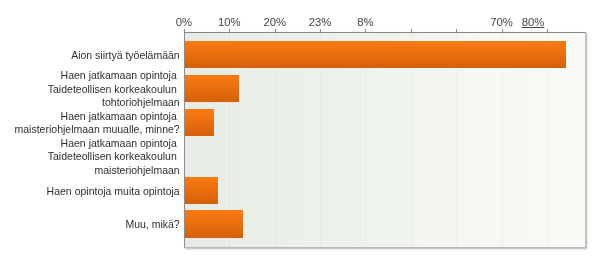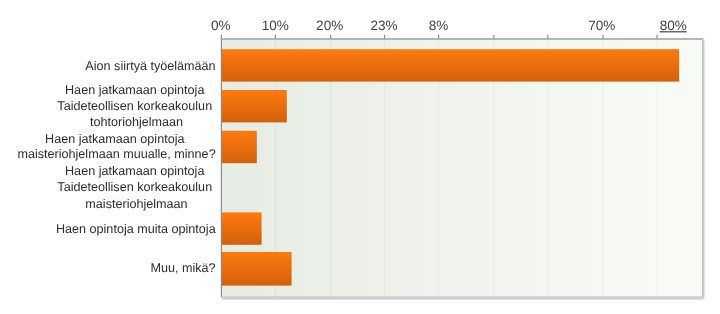--- a/index.html
+++ b/index.html
@@ -25,21 +25,21 @@
                 color:#454545;text-align:center;white-space:nowrap;}
 
   #bars{position:absolute;left:0;top:0;width:600px;height:262px;}
   .bar{position:absolute;
        background:linear-gradient(to bottom,#fd7a10 0%,#d4600a 100%);}
 
   #category-labels{position:absolute;left:0;top:0;width:600px;height:262px;}
   .category-label{position:absolute;text-align:right;width:260px;
                   font-size:10.5px;line-height:13.35px;color:#2e2e2e;
                   white-space:nowrap;}
-  .category-label-lines{display:inline-block;text-align:center;}
+  .category-label-lines{display:inline-block;text-align:right;}
   .category-label-line{white-space:pre;}
 </style>
 </head>
 <body>
 
 <div id="chart">
   <div id="plot-area">
       <div class="gridline" style="left: 44.362px;"></div>
       <div class="gridline" style="left: 89.724px;"></div>
       <div class="gridline" style="left: 135.086px;"></div>
@@ -65,21 +65,21 @@
       <div class="x-tick-label" style="left: 234.724px;">20%</div>
       <div class="x-tick" style="left: 320.086px;"></div>
       <div class="x-tick-label" style="left: 280.086px;">23%</div>
       <div class="x-tick" style="left: 365.448px;"></div>
       <div class="x-tick-label" style="left: 325.448px;">8%</div>
       <div class="x-tick" style="left: 410.81px;"></div>
       <div class="x-tick" style="left: 456.172px;"></div>
       <div class="x-tick" style="left: 501.534px;"></div>
       <div class="x-tick-label" style="left: 461.534px;">70%</div>
       <div class="x-tick" style="left: 546.896px;"></div>
-      <div class="x-tick-label" style="left: 521px; text-decoration: underline;">80%</div>
+      <div class="x-tick-label" style="left: 493px; text-decoration: underline;">80%</div>
     </div>
   <div id="category-labels">
       <div class="category-label" style="right: 420.3px; top: 49.1px;"><span class="category-label-lines"><div class="category-label-line">Aion siirtyä työelämään</div></span></div>
       <div class="category-label" style="right: 420.3px; top: 69.45px;"><span class="category-label-lines"><div class="category-label-line">Haen jatkamaan opintoja </div><div class="category-label-line">Taideteollisen korkeakoulun </div><div class="category-label-line">tohtoriohjelmaan</div></span></div>
       <div class="category-label" style="right: 420.3px; top: 109.8px;"><span class="category-label-lines"><div class="category-label-line">Haen jatkamaan opintoja </div><div class="category-label-line">maisteriohjelmaan muualle, minne?</div></span></div>
       <div class="category-label" style="right: 420.3px; top: 137.15px;"><span class="category-label-lines"><div class="category-label-line">Haen jatkamaan opintoja </div><div class="category-label-line">Taideteollisen korkeakoulun </div><div class="category-label-line">maisteriohjelmaan</div></span></div>
       <div class="category-label" style="right: 420.3px; top: 184.5px;"><span class="category-label-lines"><div class="category-label-line">Haen opintoja muita opintoja</div></span></div>
       <div class="category-label" style="right: 420.3px; top: 218.35px;"><span class="category-label-lines"><div class="category-label-line">Muu, mikä?</div></span></div>
     </div>
 </div>

